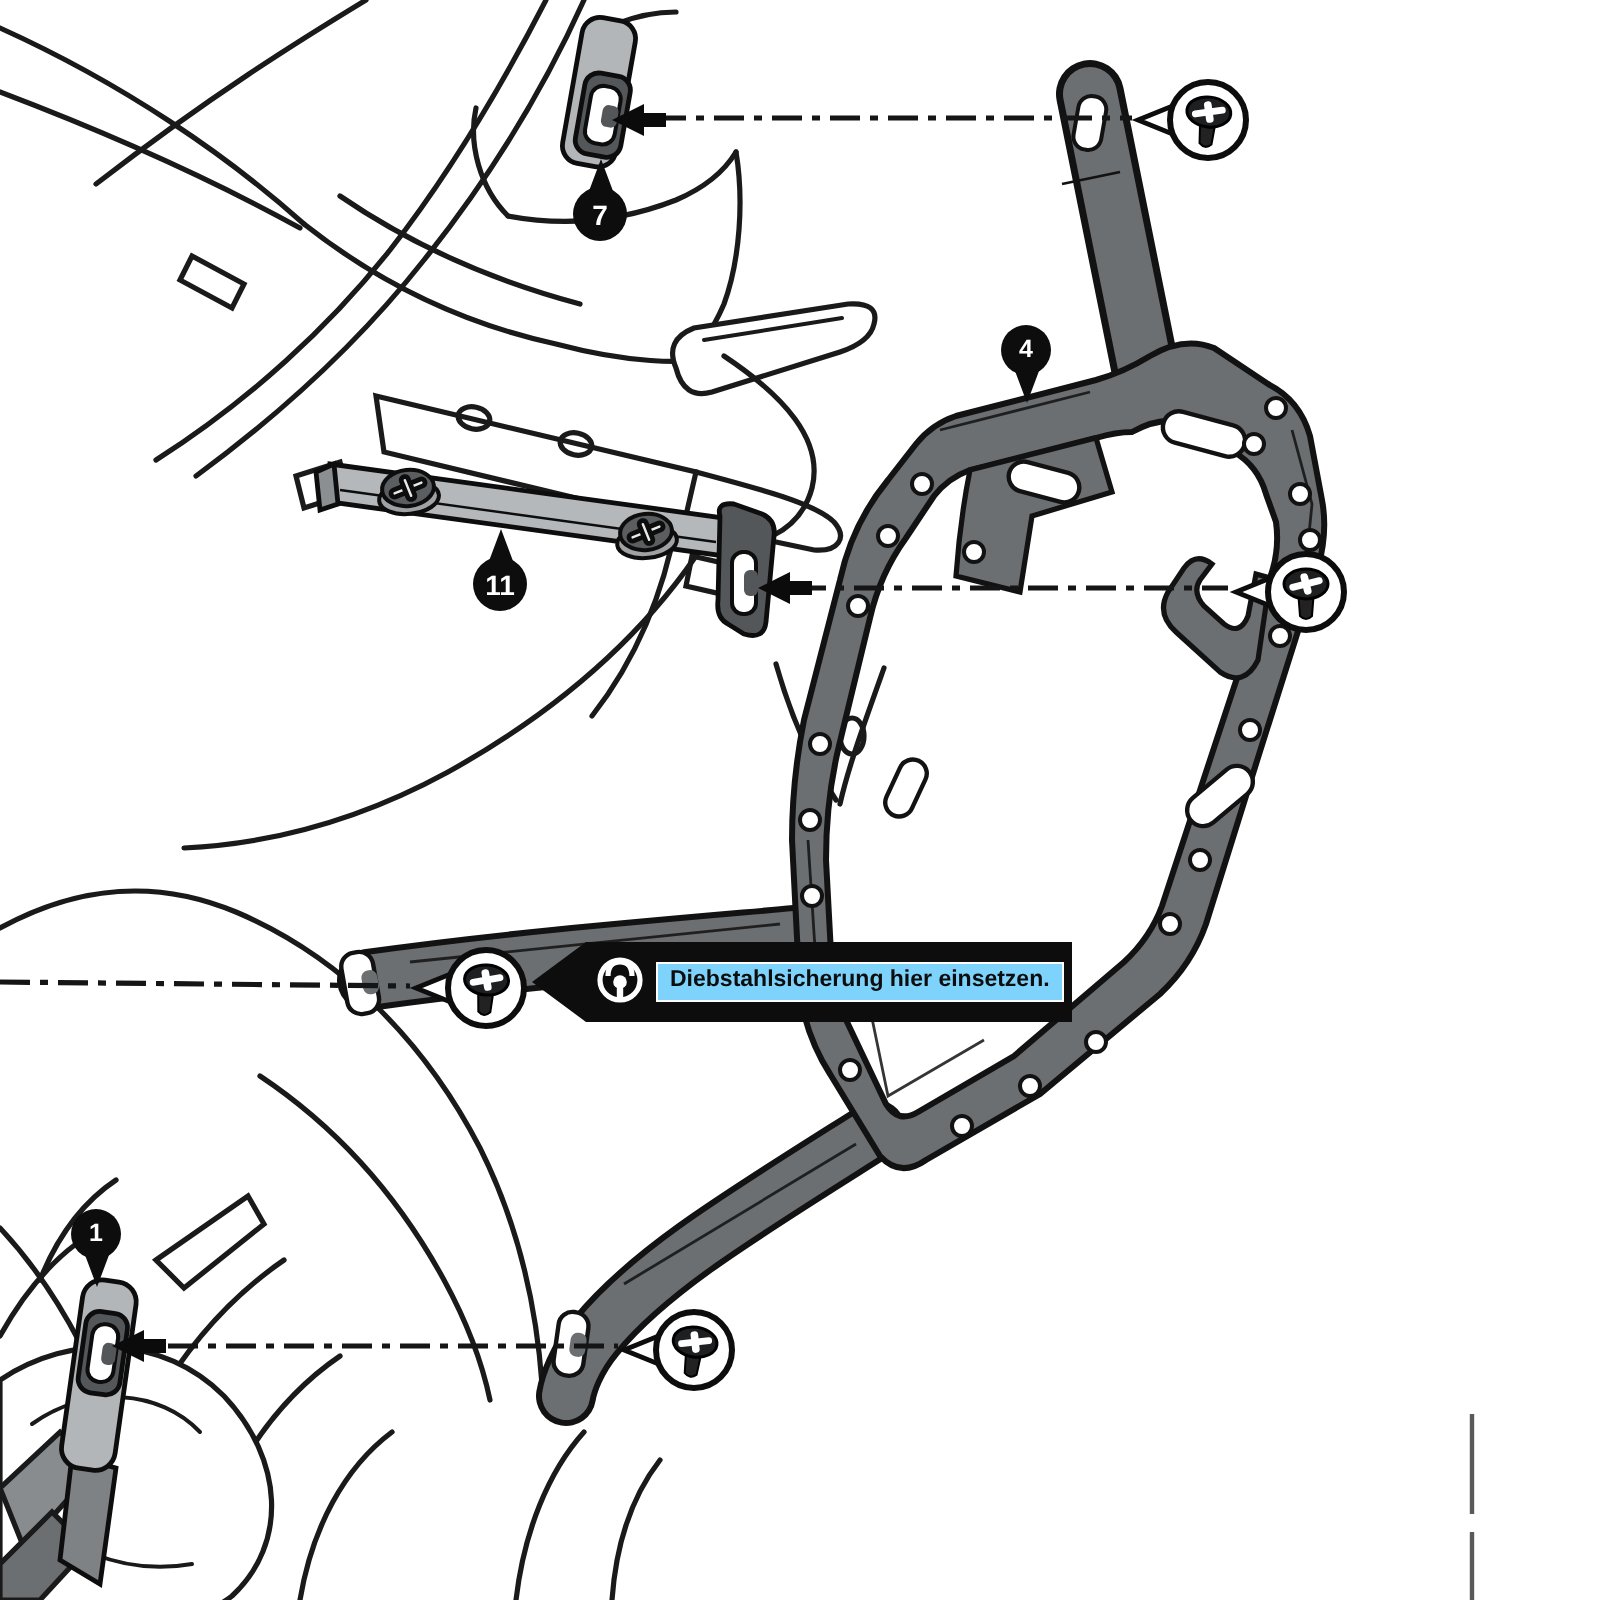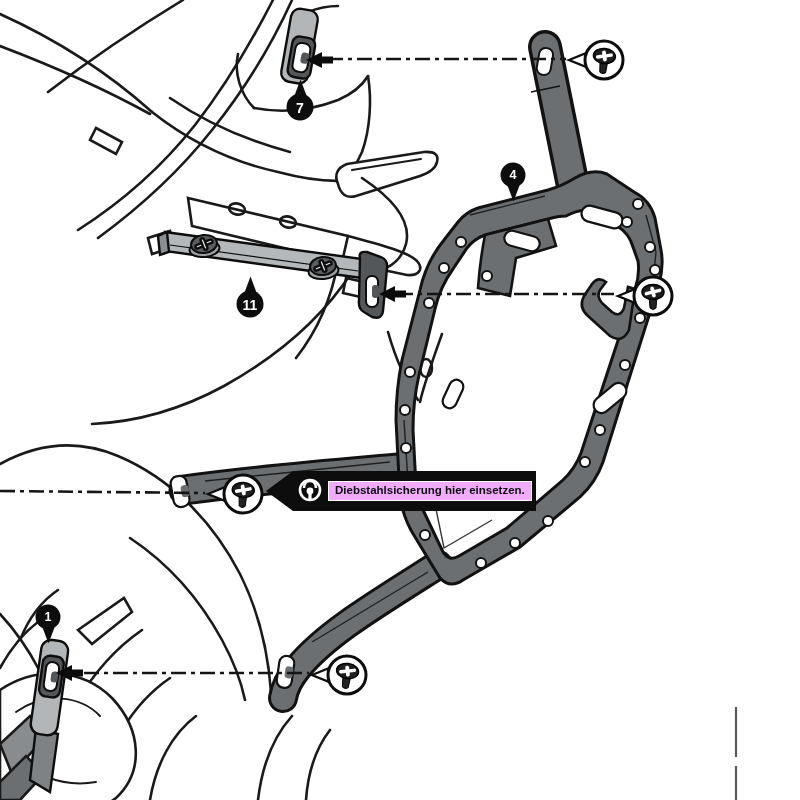--- a/index.html
+++ b/index.html
@@ -17,21 +17,21 @@
   .pin.tail-down::before{bottom:-14px;border-top:16px solid #0d0d0d;}
   .pin.small{width:25px;height:25px;font-size:12.5px;}
 
   
   .callout-label{position:absolute;left:266px;top:471px;display:flex;align-items:center;}
   .callout-label .arrow{width:0;height:0;border-top:20px solid transparent;
        border-bottom:20px solid transparent;border-right:27px solid #0d0d0d;}
   .callout-label .plate{display:flex;align-items:center;background:#0d0d0d;
        padding:3px 4px 3px 2px;height:40px;box-sizing:border-box;}
   .callout-label .lock{width:30px;height:32px;margin-right:3px;flex:0 0 auto;}
-  .callout-label .text{background:#f0abfc;border:1.5px solid #fff;outline:1px solid #0d0d0d;
+  .callout-label .text{background:#7dd3fc;border:1.5px solid #fff;outline:1px solid #0d0d0d;
        color:#0d0d0d;font-weight:bold;font-size:11.5px;line-height:15px;
        padding:1px 6px 2px 6px;white-space:nowrap;}
 </style>
 </head>
 <body>
 
 <div id="stage">
 
 <svg id="art" width="800" height="800" viewBox="0 0 800 800">
   <defs>
@@ -245,21 +245,21 @@
     <g transform="translate(347,675)">
           <use href="#balloon"></use>
           <use href="#screw" transform="rotate(8)"></use>
         </g>
   </g>
 </svg>
 
 <div class="pin tail-up" style="left:300px;top:107px;">
       <span>7</span>
     </div>
-<div class="pin tail-up" style="left:250px;top:304px;">
+<div class="pin tail-up" style="left:250px;top:292px;">
       <span>11</span>
     </div>
 <div class="pin tail-down small" style="left:513px;top:175px;">
       <span>4</span>
     </div>
 <div class="pin tail-down small" style="left:48px;top:617px;">
       <span>1</span>
     </div>
 
 <div class="callout-label">

